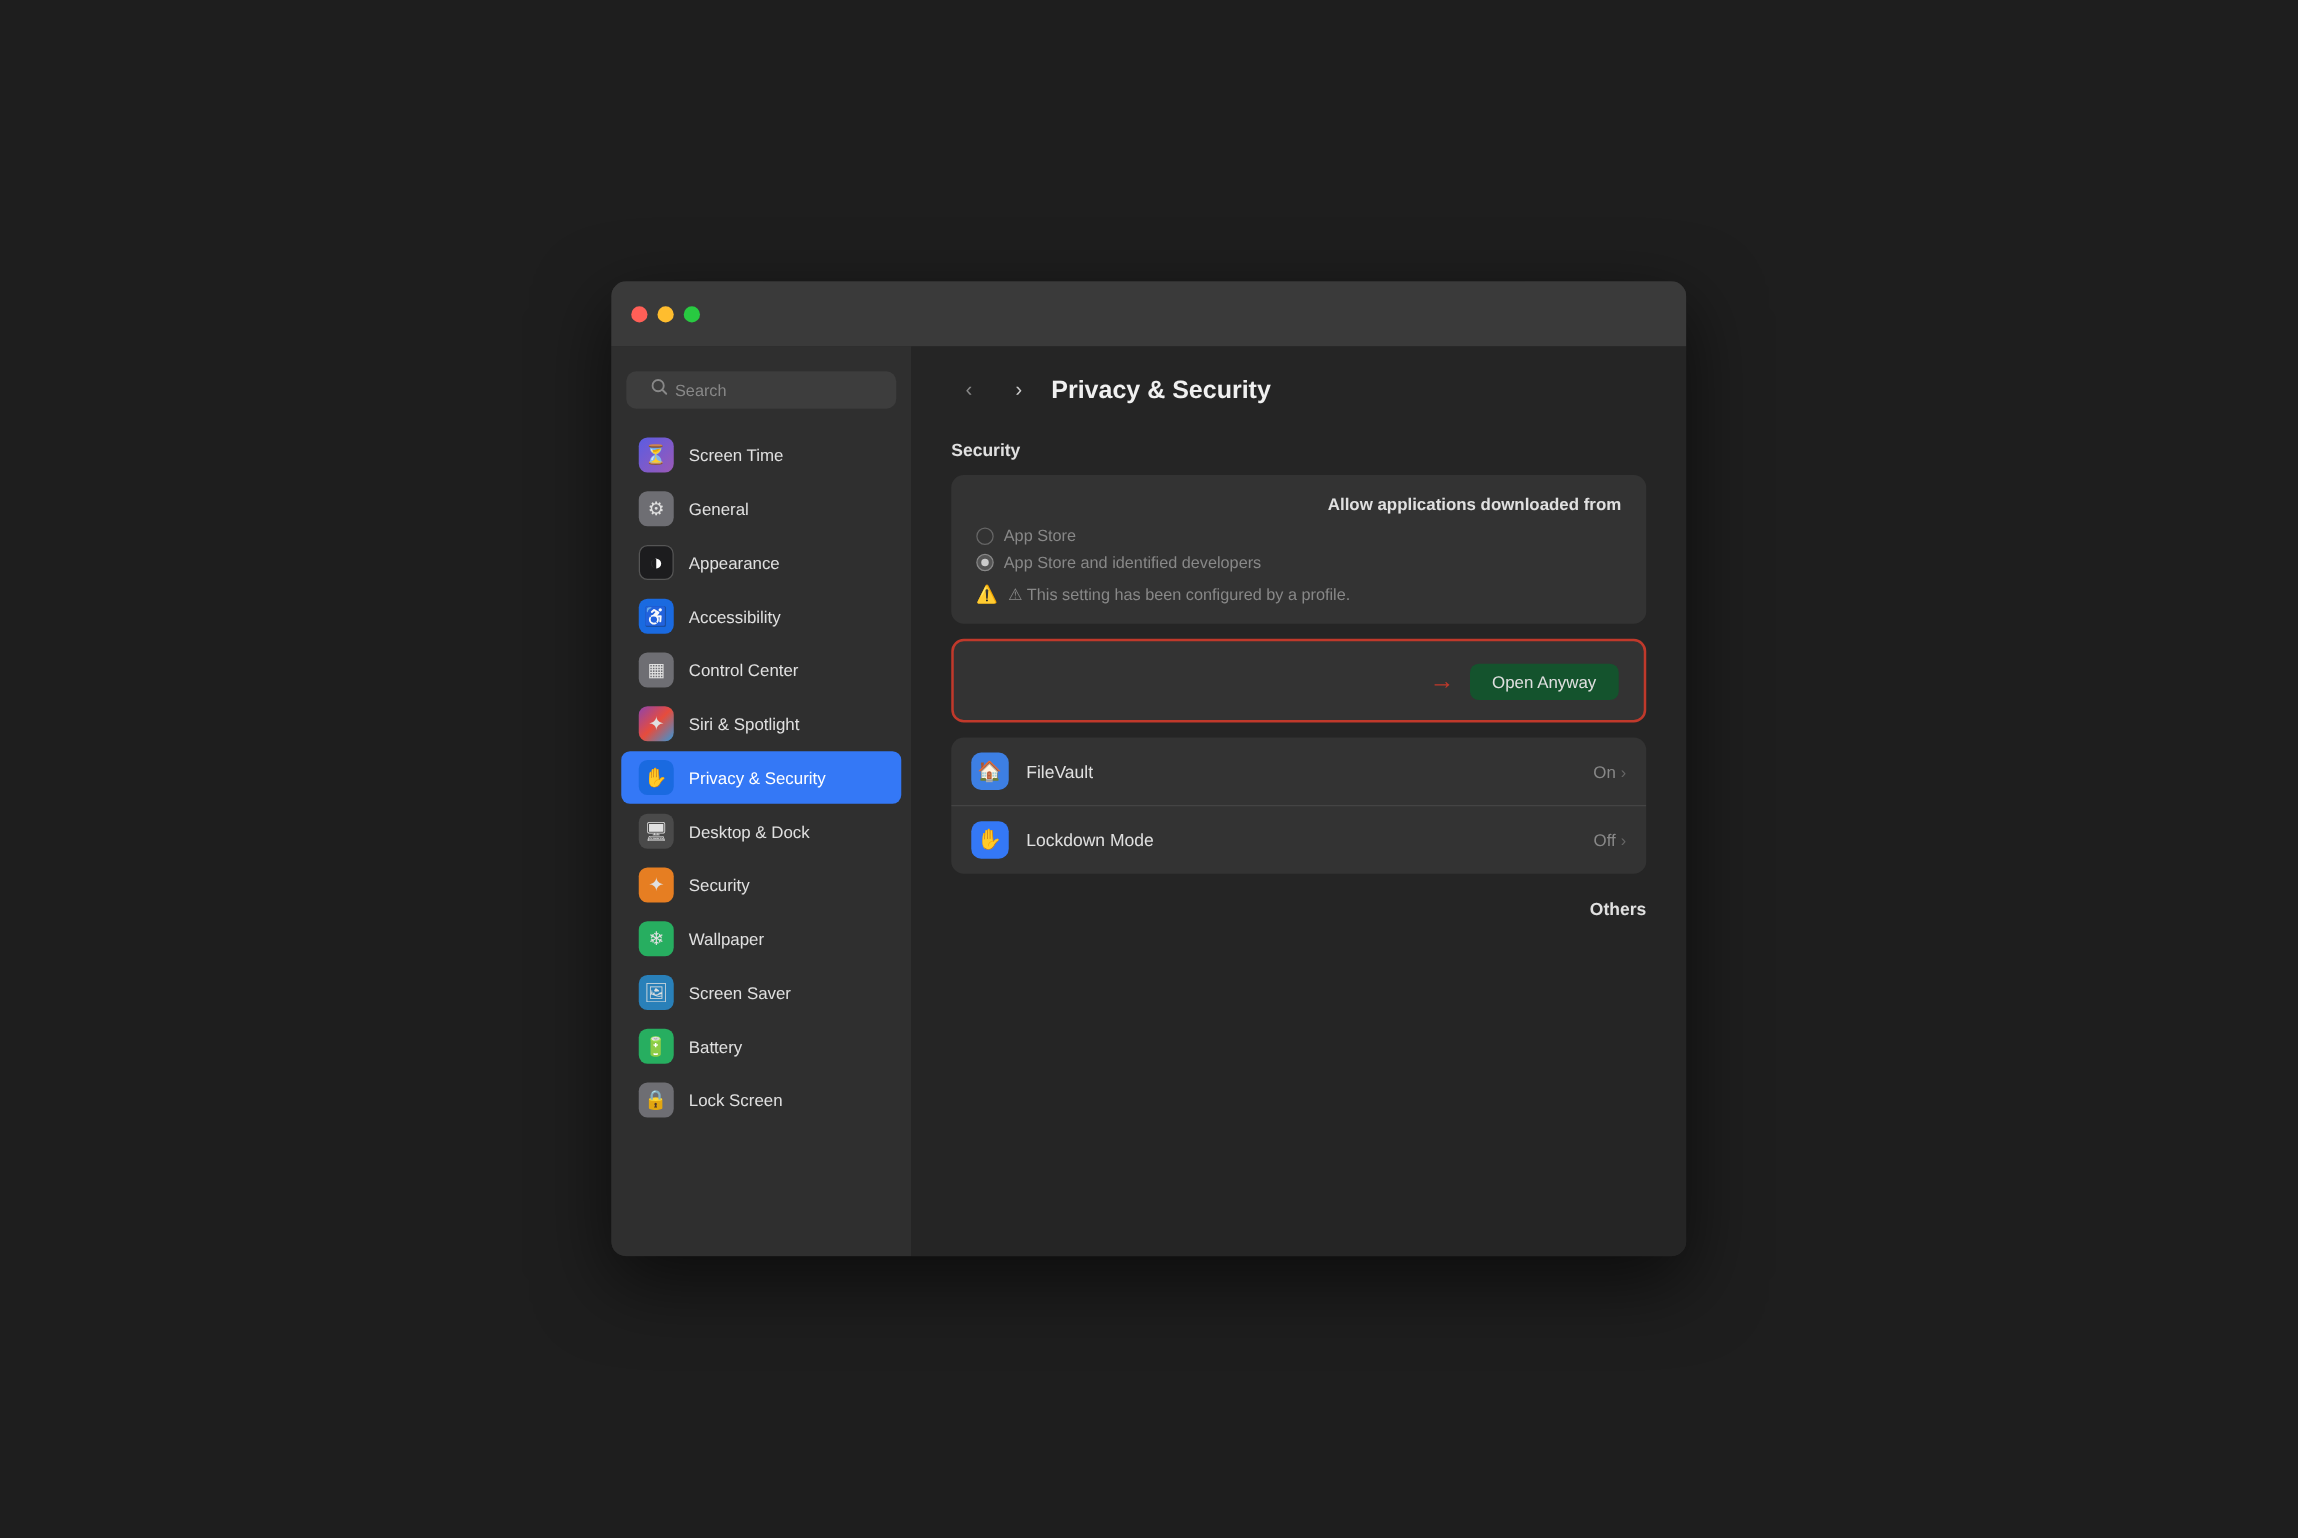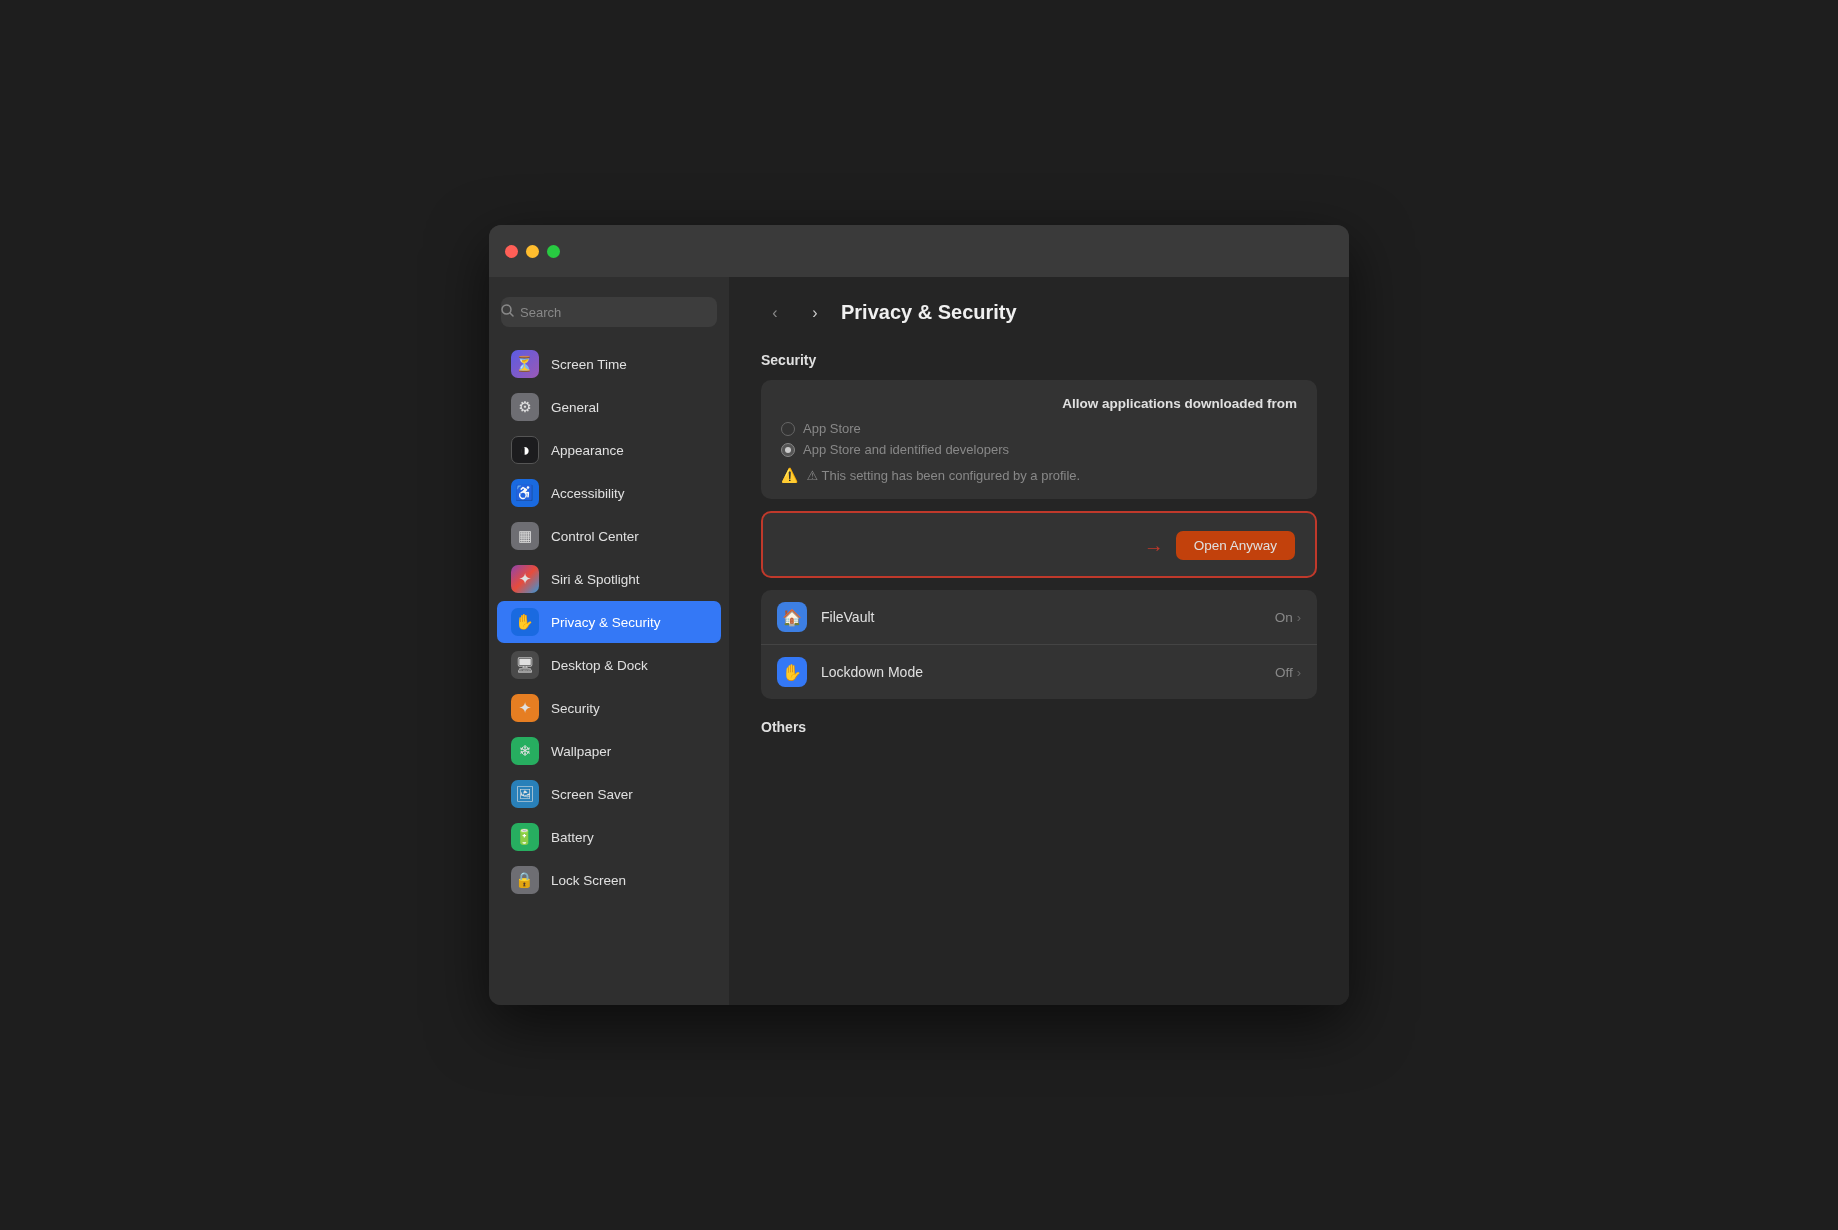--- a/index.html
+++ b/index.html
@@ -57,21 +57,21 @@
       flex-shrink: 0;
     }
     .search-container {
       padding: 8px 12px 16px;
     }
     .search-box {
       display: flex;
       align-items: center;
       background: #3d3d3d;
       border-radius: 8px;
-      padding: 6px 0;
+      padding: 6px 20px;
       gap: 6px;
     }
     .search-icon-svg {
       color: #888;
       flex-shrink: 0;
     }
     .search-input-display {
       color: #888;
       font-size: 13px;
     }
@@ -223,21 +223,21 @@
       display: flex;
       align-items: center;
       justify-content: flex-end;
       gap: 12px;
     }
     .arrow-indicator {
       color: #c0392b;
       font-size: 20px;
     }
     .open-anyway-btn {
-      background: #c2410c;
+      background: #14532d;
       color: #e0e0e0;
       border: none;
       border-radius: 7px;
       padding: 7px 18px;
       font-size: 13.5px;
       cursor: pointer;
       font-family: inherit;
     }
     .list-card {
       background: #333;
@@ -278,20 +278,21 @@
     .list-row-chevron {
       color: #666;
       font-size: 13px;
     }
     .others-title {
       font-size: 14px;
       font-weight: 700;
       color: #e0e0e0;
       margin-top: 20px;
       margin-bottom: 10px;
+      text-align: right;
     }
   </style>
 </head>
 <body>
 
 <div class="window">
 
   <div class="titlebar">
     <div class="traffic-lights">
       <div class="traffic-light tl-close"></div>

